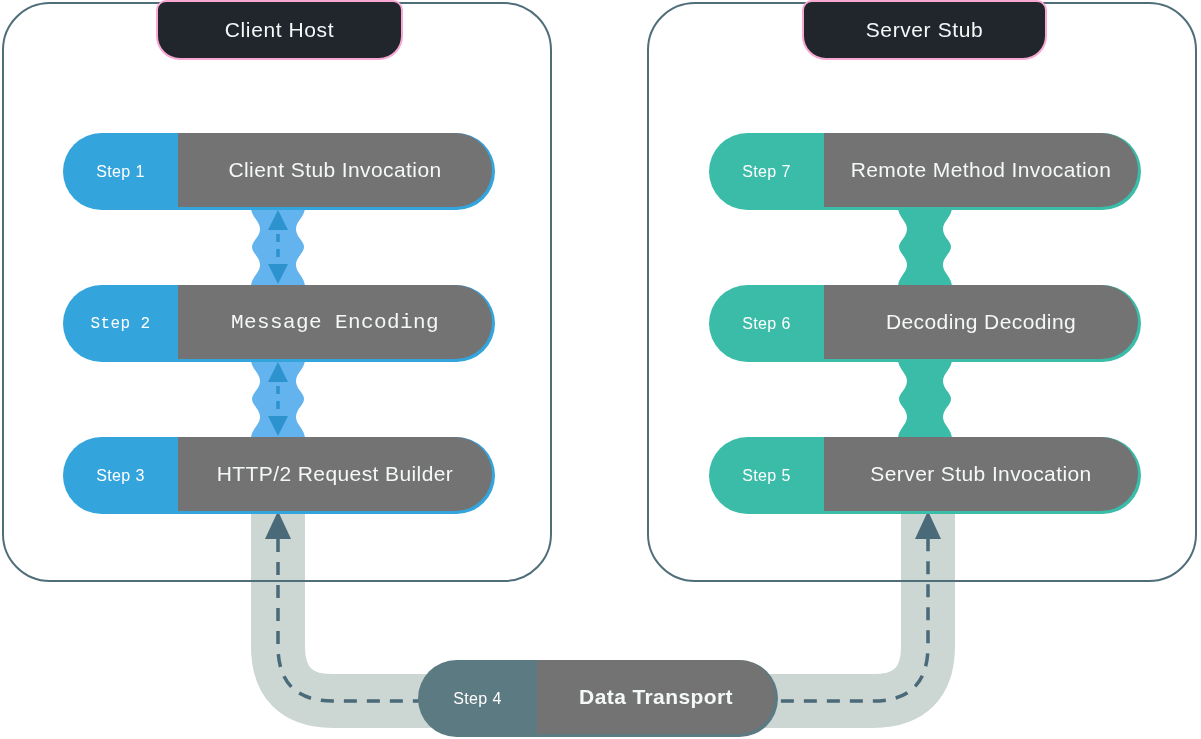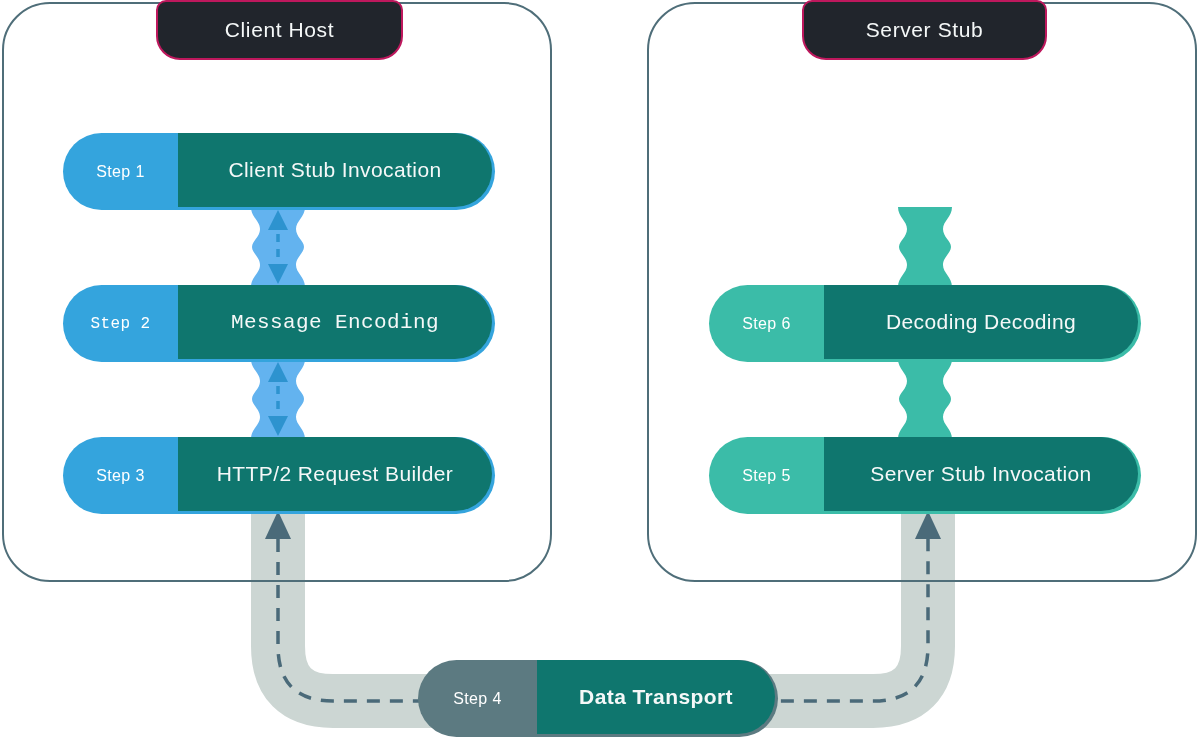--- a/index.html
+++ b/index.html
@@ -12,35 +12,35 @@
   .host{
     position:absolute; top:2px; width:546px; height:576px;
     border:2px solid #4f6e79; border-radius:48px; background:transparent; z-index:2;
   }
   .host.client{ left:2px; }
   .host.server{ left:647px; }
 
   
   .title-pill{
     position:absolute; top:0; height:60px; box-sizing:border-box;
-    background:#21252c; border:2px solid #be185d; border-radius:10px 10px 24px 24px;
+    background:#21252c; border:2px solid #f9a8d4; border-radius:10px 10px 24px 24px;
     display:flex; align-items:center; justify-content:center;
     color:#f5f8f8; font-size:21px; letter-spacing:0.6px; z-index:4;
   }
 
   
   .pill{ position:absolute; width:432px; height:77px; border-radius:38.5px; z-index:3; }
   .pill .cap{
     position:absolute; left:0; top:0; width:115px; height:100%;
     display:flex; align-items:center; justify-content:center;
     color:#ffffff; font-size:16px; letter-spacing:0.4px;
   }
   .pill .body{
     position:absolute; left:115px; top:0; right:3px; bottom:3px;
-    background:#0f766e; border-radius:0 38px 38px 0;
+    background:#737373; border-radius:0 38px 38px 0;
     display:flex; align-items:center; justify-content:center;
     color:#f5f8f8; font-size:21px; letter-spacing:0.4px;
   }
   .client-accent{ background:#34a4dd; }
   .server-accent{ background:#3bbca8; }
   .transport-accent{ background:#5c7a81; }
   .pill.transport{ width:360px; }
   .pill.transport .cap{ width:119px; }
   .pill.transport .body{ left:119px;font-weight:bold; }
 
@@ -117,20 +117,28 @@
   </div>
   <div class="pill client-accent" style="left:63px; top:437px;">
     <div class="cap">
         <span>Step 3</span>
       </div>
     <div class="body">
         <span>HTTP/2 Request Builder</span>
       </div>
   </div>
 
+  <div class="pill server-accent" style="left:709px; top:133px;">
+    <div class="cap">
+        <span>Step 7</span>
+      </div>
+    <div class="body">
+        <span>Remote Method Invocation</span>
+      </div>
+  </div>
   <div class="pill server-accent" style="left:709px; top:285px;">
     <div class="cap">
         <span>Step 6</span>
       </div>
     <div class="body">
         <span>Decoding Decoding</span>
       </div>
   </div>
   <div class="pill server-accent" style="left:709px; top:437px;text-decoration:underline;">
     <div class="cap">

